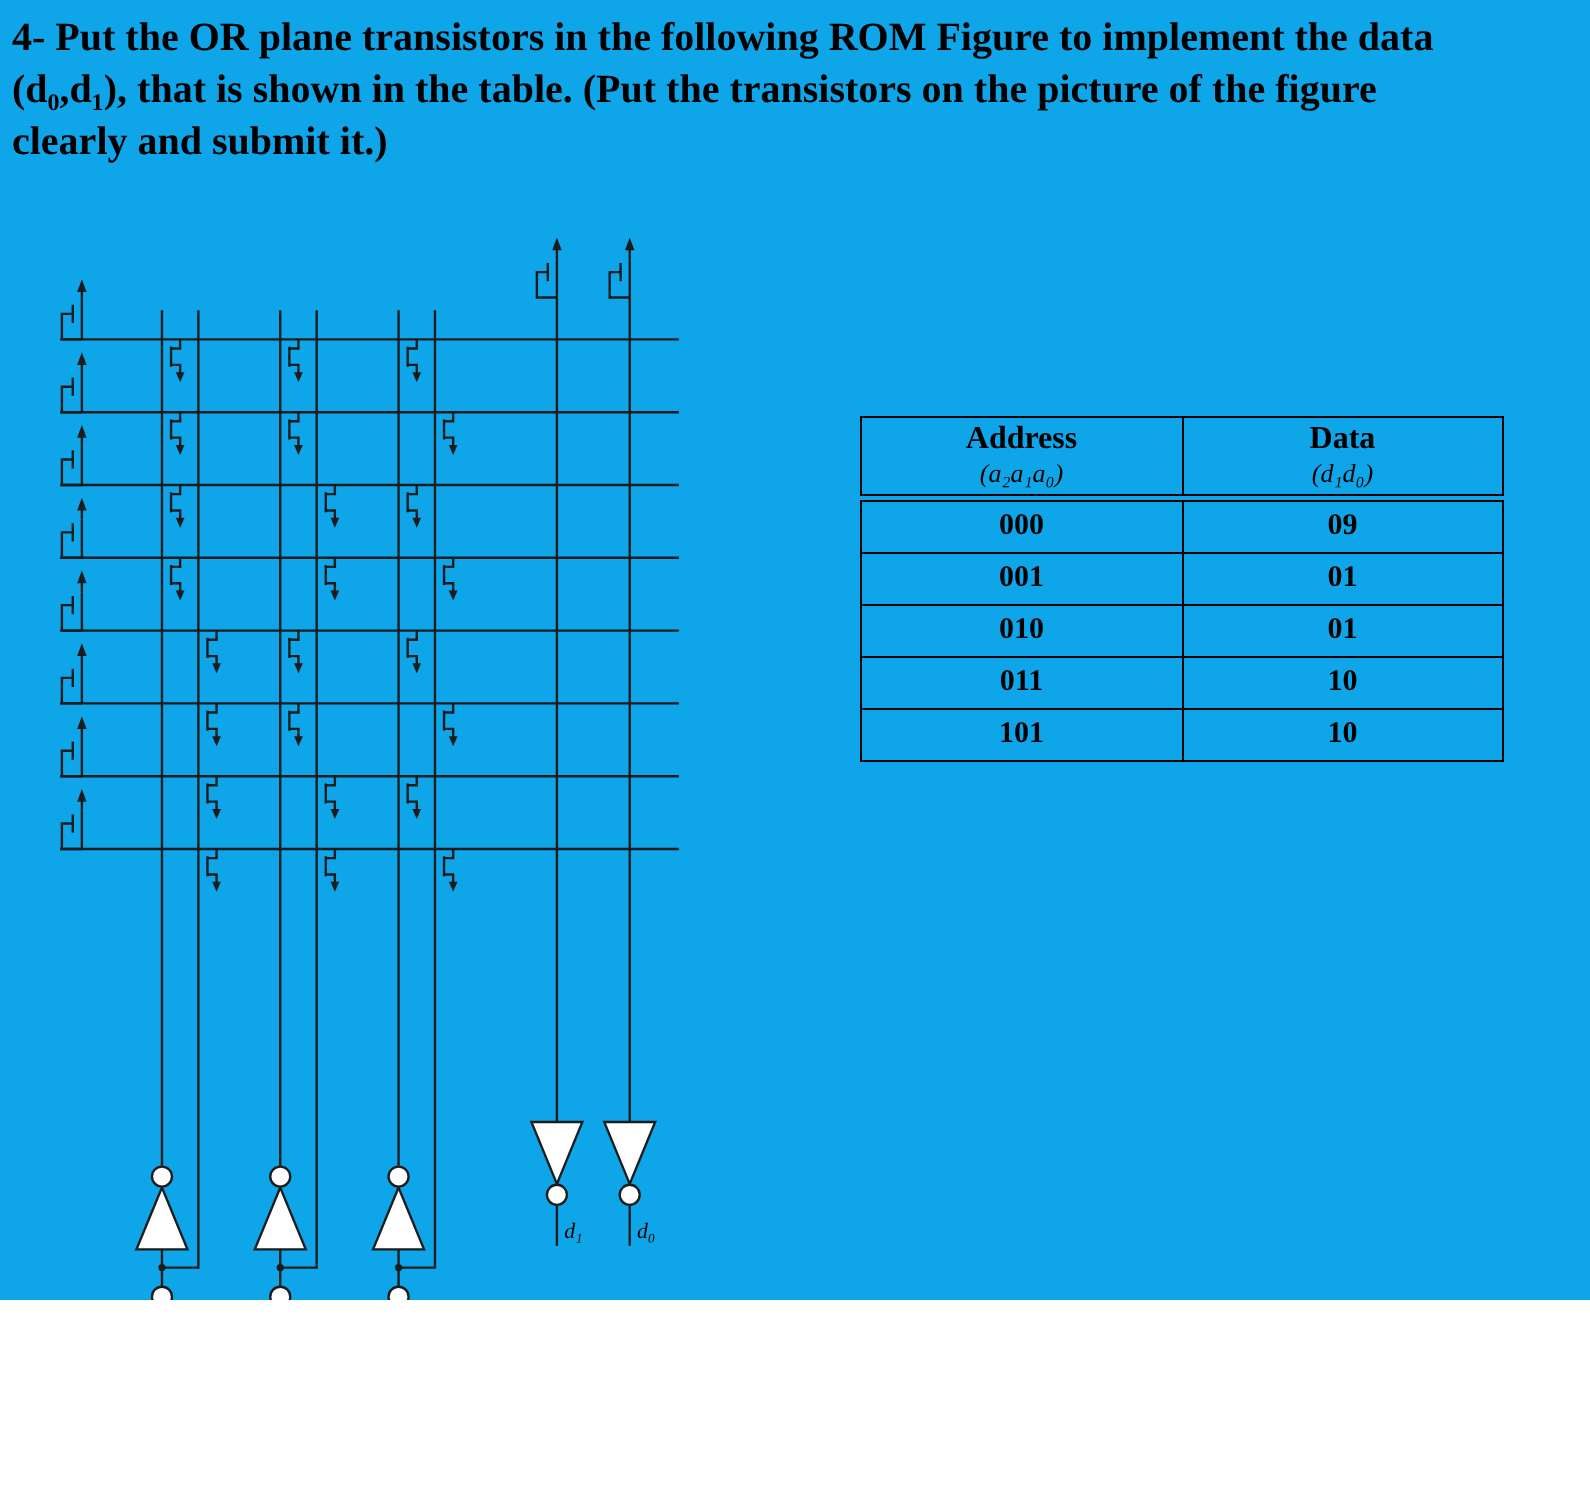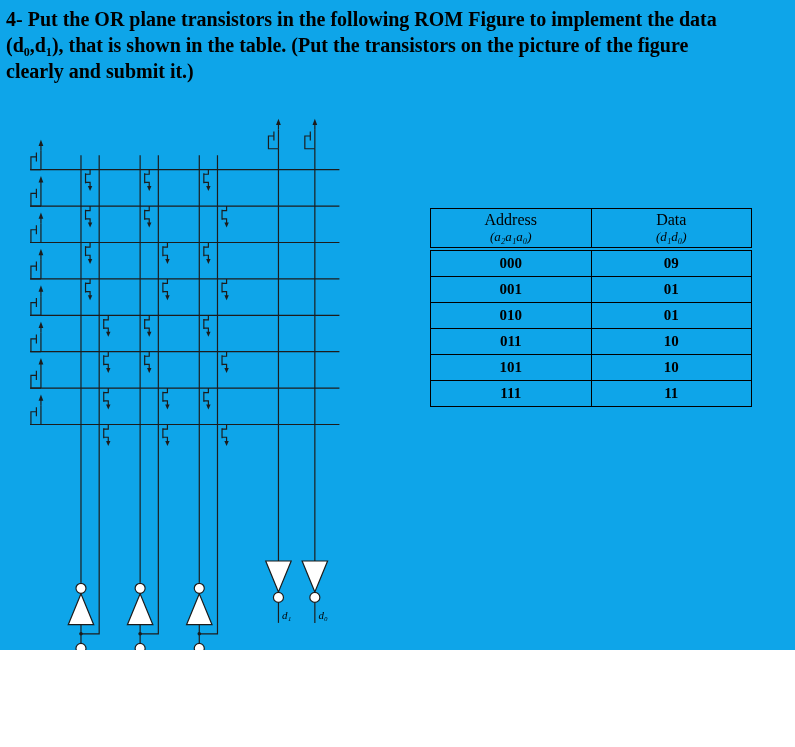--- a/index.html
+++ b/index.html
@@ -8,21 +8,21 @@
   .title { position:absolute; left:6px; top:6px; width:712px;
            font-weight:bold; font-size:20px; line-height:1.3; }
   .figure { position:absolute; left:10px; top:106px; width:364px; height:612px; }
   .figure svg { width:100%; height:100%; }
   table.rom { position:absolute; left:430px; top:208px; width:322px;
               border-collapse:collapse; table-layout:fixed; }
   table.rom th, table.rom td { border:1px solid #000; text-align:center; vertical-align:middle; }
   table.rom th { padding:2px 4px; font-size:16px; }
   table.rom thead th { border-bottom:4px double #000; }
   table.rom td { padding:4px 0; font-size:15px; font-weight:bold; }
-  .hdr-line1 { font-weight:normal; }
+  .hdr-line1 { font-weight:bold; }
   .hdr-line2 { font-weight:normal; font-style:italic; font-size:13px; }
   .lbl { font-style:italic; font-size:12px; fill:#000;
          font-family:"Liberation Serif","DejaVu Serif",serif; }
 </style>
 </head>
 <body>
 
 <div class="page">
 
   <div class="title">4- Put the OR plane transistors in the following ROM Figure to implement the data (d₀,d₁), that is shown in the table.  (Put the transistors on the picture of the figure clearly and submit it.)</div>
@@ -187,20 +187,16 @@
         <td>01</td>
       </tr>
       <tr>
         <td>011</td>
         <td>10</td>
       </tr>
       <tr>
         <td>101</td>
         <td>10</td>
       </tr>
-      <tr>
-        <td>111</td>
-        <td>11</td>
-      </tr>
     </tbody>
   </table>
 
 </div>
 
 </body></html>

